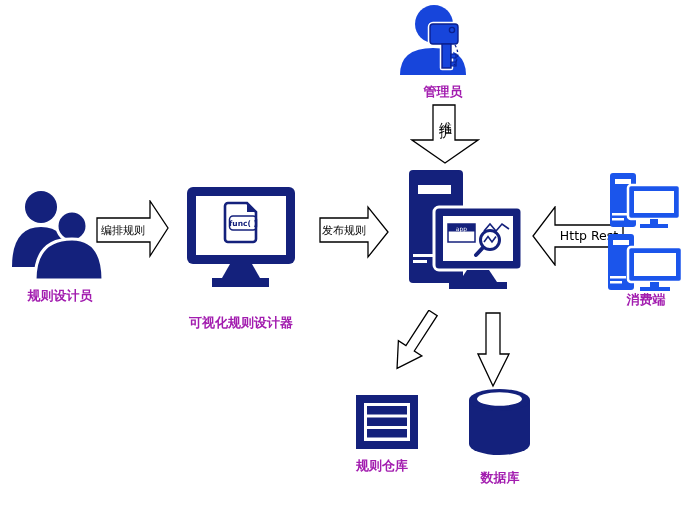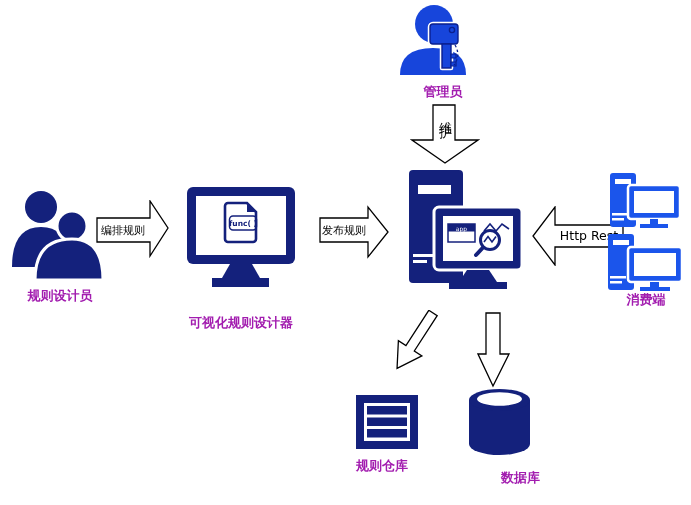--- a/index.html
+++ b/index.html
@@ -163,15 +163,15 @@
   </div>
   <div class="node-label" style="left:339px;top:458px;width:86px;text-align:center;">规则仓库</div>
 
   <div class="abs" style="left:467px;top:387px;">
     <svg width="65" height="70" viewBox="0 0 65 70">
       <path d="M2,13 L2,57 A30.5,11 0 0 0 63,57 L63,13 Z" class="fill-navy"></path>
       <ellipse cx="32.5" cy="13" rx="30.5" ry="11" class="fill-navy"></ellipse>
       <ellipse cx="32.5" cy="12" rx="22.5" ry="6.8" fill="#ffffff"></ellipse>
     </svg>
   </div>
-  <div class="node-label" style="left:460px;top:470px;width:80px;text-align:right;">数据库</div>
+  <div class="node-label" style="left:460px;top:470px;width:80px;">数据库</div>
 
 </div>
 
 </body></html>

